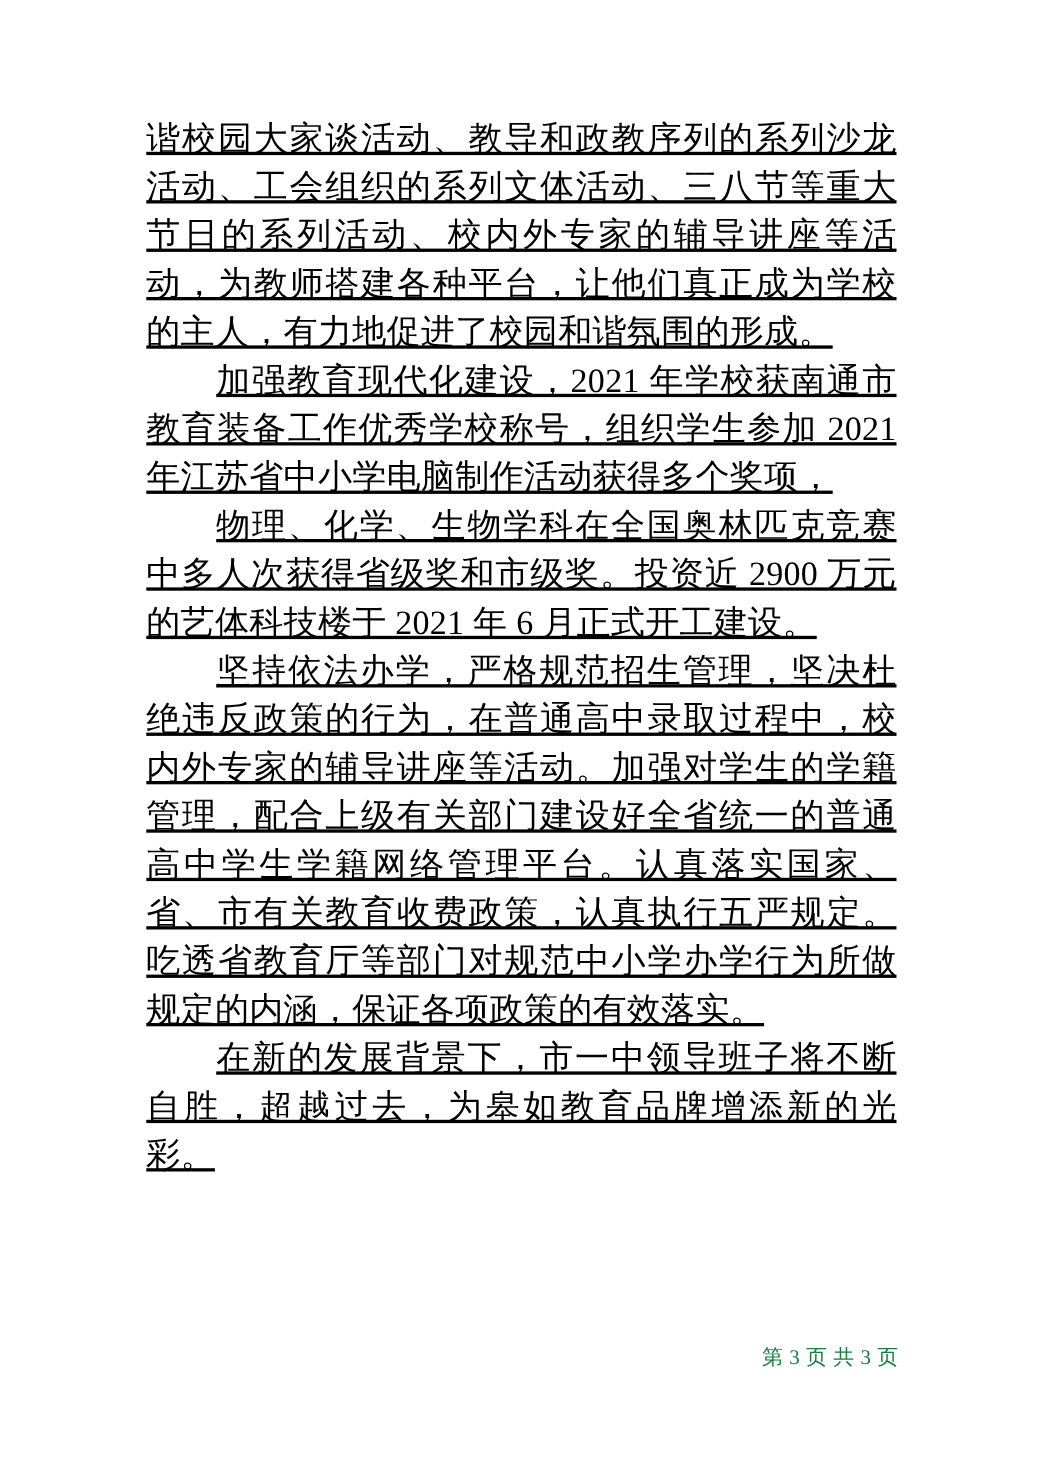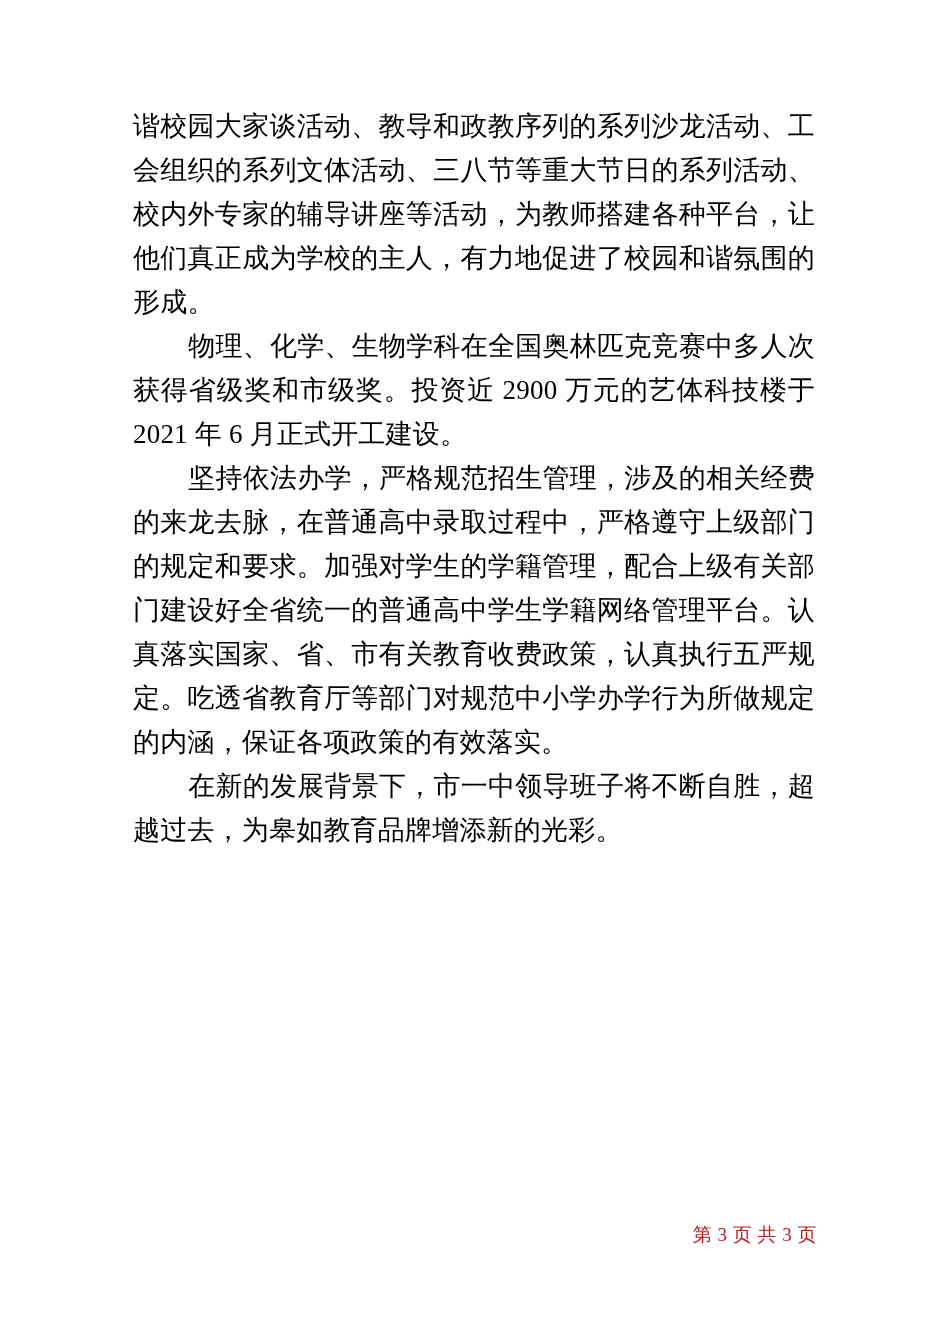--- a/index.html
+++ b/index.html
@@ -23,45 +23,47 @@
     height: 1344px;
     background: #ffffff;
   }
   .content {
     position: absolute;
     left: 133px;
     top: 104px;
     width: 682px;
   }
   .para {
-    font-size: 27px;
+    font-size: 31px;
     line-height: 44px;
     text-align: justify;
     text-justify: inter-ideograph;
     margin: 0 0 0 0;
     letter-spacing: 0.2px;
+    text-decoration: underline;
   }
   .para.indent {
     text-indent: 2.05em;
   }
   .footer {
     position: absolute;
     right: 133px;
     bottom: 96px;
     font-size: 19px;
     line-height: 26px;
-    color: #b91c1c;
+    color: #15803d;
     letter-spacing: 0.5px;
   }
 </style>
 </head>
 <body>
 
 <div class="page">
   <div class="content">
     <p class="para">谐校园大家谈活动、教导和政教序列的系列沙龙活动、工会组织的系列文体活动、三八节等重大节日的系列活动、校内外专家的辅导讲座等活动，为教师搭建各种平台，让他们真正成为学校的主人，有力地促进了校园和谐氛围的形成。</p>
+    <p class="para indent">加强教育现代化建设，2021 年学校获南通市教育装备工作优秀学校称号，组织学生参加 2021 年江苏省中小学电脑制作活动获得多个奖项，</p>
     <p class="para indent">物理、化学、生物学科在全国奥林匹克竞赛中多人次获得省级奖和市级奖。投资近 2900 万元的艺体科技楼于 2021 年 6 月正式开工建设。</p>
-    <p class="para indent">坚持依法办学，严格规范招生管理，涉及的相关经费的来龙去脉，在普通高中录取过程中，严格遵守上级部门的规定和要求。加强对学生的学籍管理，配合上级有关部门建设好全省统一的普通高中学生学籍网络管理平台。认真落实国家、省、市有关教育收费政策，认真执行五严规定。吃透省教育厅等部门对规范中小学办学行为所做规定的内涵，保证各项政策的有效落实。</p>
+    <p class="para indent">坚持依法办学，严格规范招生管理，坚决杜绝违反政策的行为，在普通高中录取过程中，校内外专家的辅导讲座等活动。加强对学生的学籍管理，配合上级有关部门建设好全省统一的普通高中学生学籍网络管理平台。认真落实国家、省、市有关教育收费政策，认真执行五严规定。吃透省教育厅等部门对规范中小学办学行为所做规定的内涵，保证各项政策的有效落实。</p>
     <p class="para indent">在新的发展背景下，市一中领导班子将不断自胜，超越过去，为皋如教育品牌增添新的光彩。</p>
 
   </div>
   <div class="footer">第 3 页 共 3 页</div>
 </div>
 
 </body></html>

